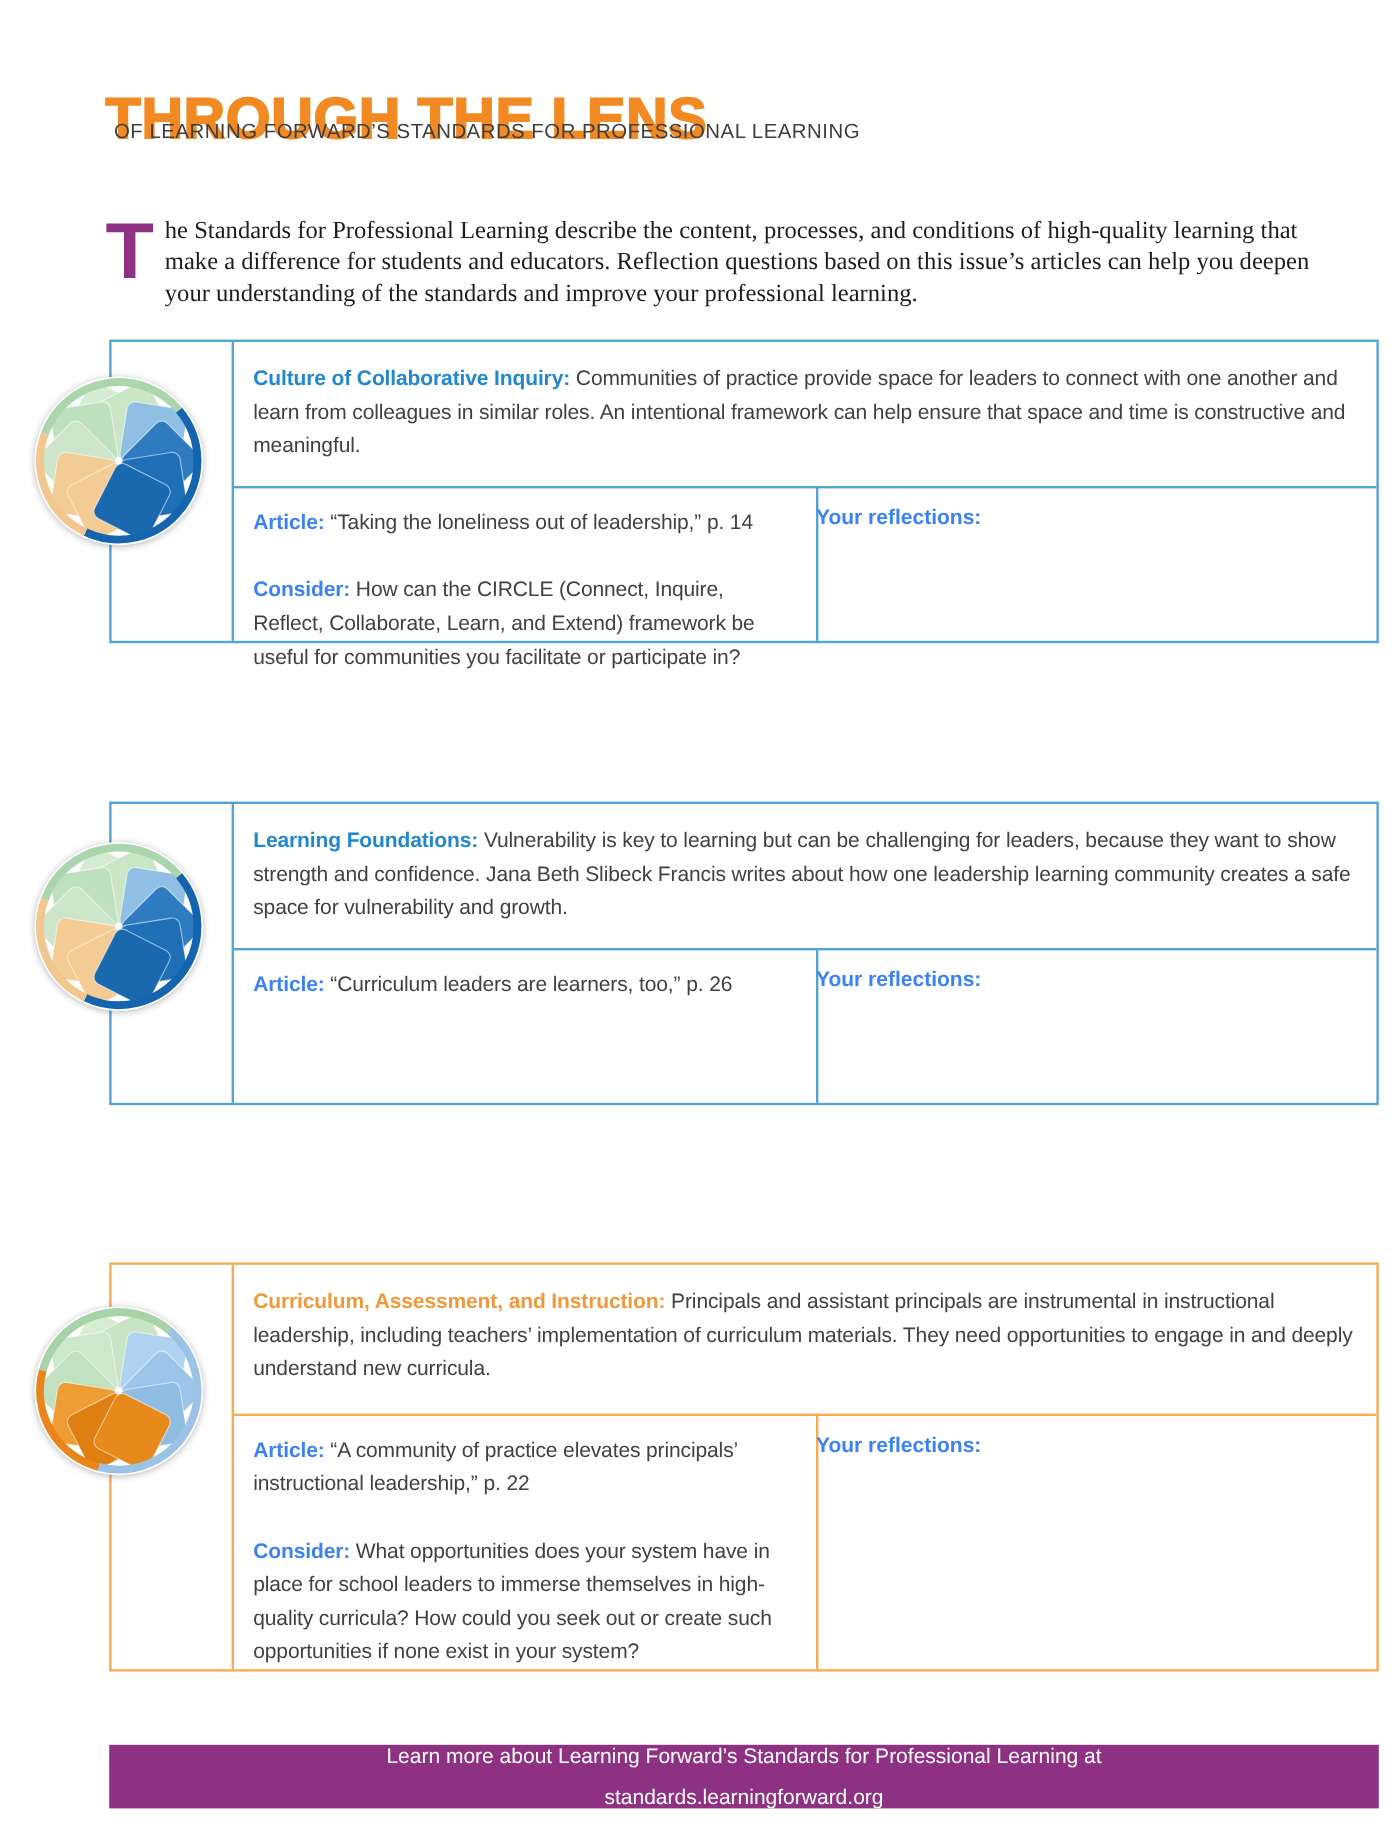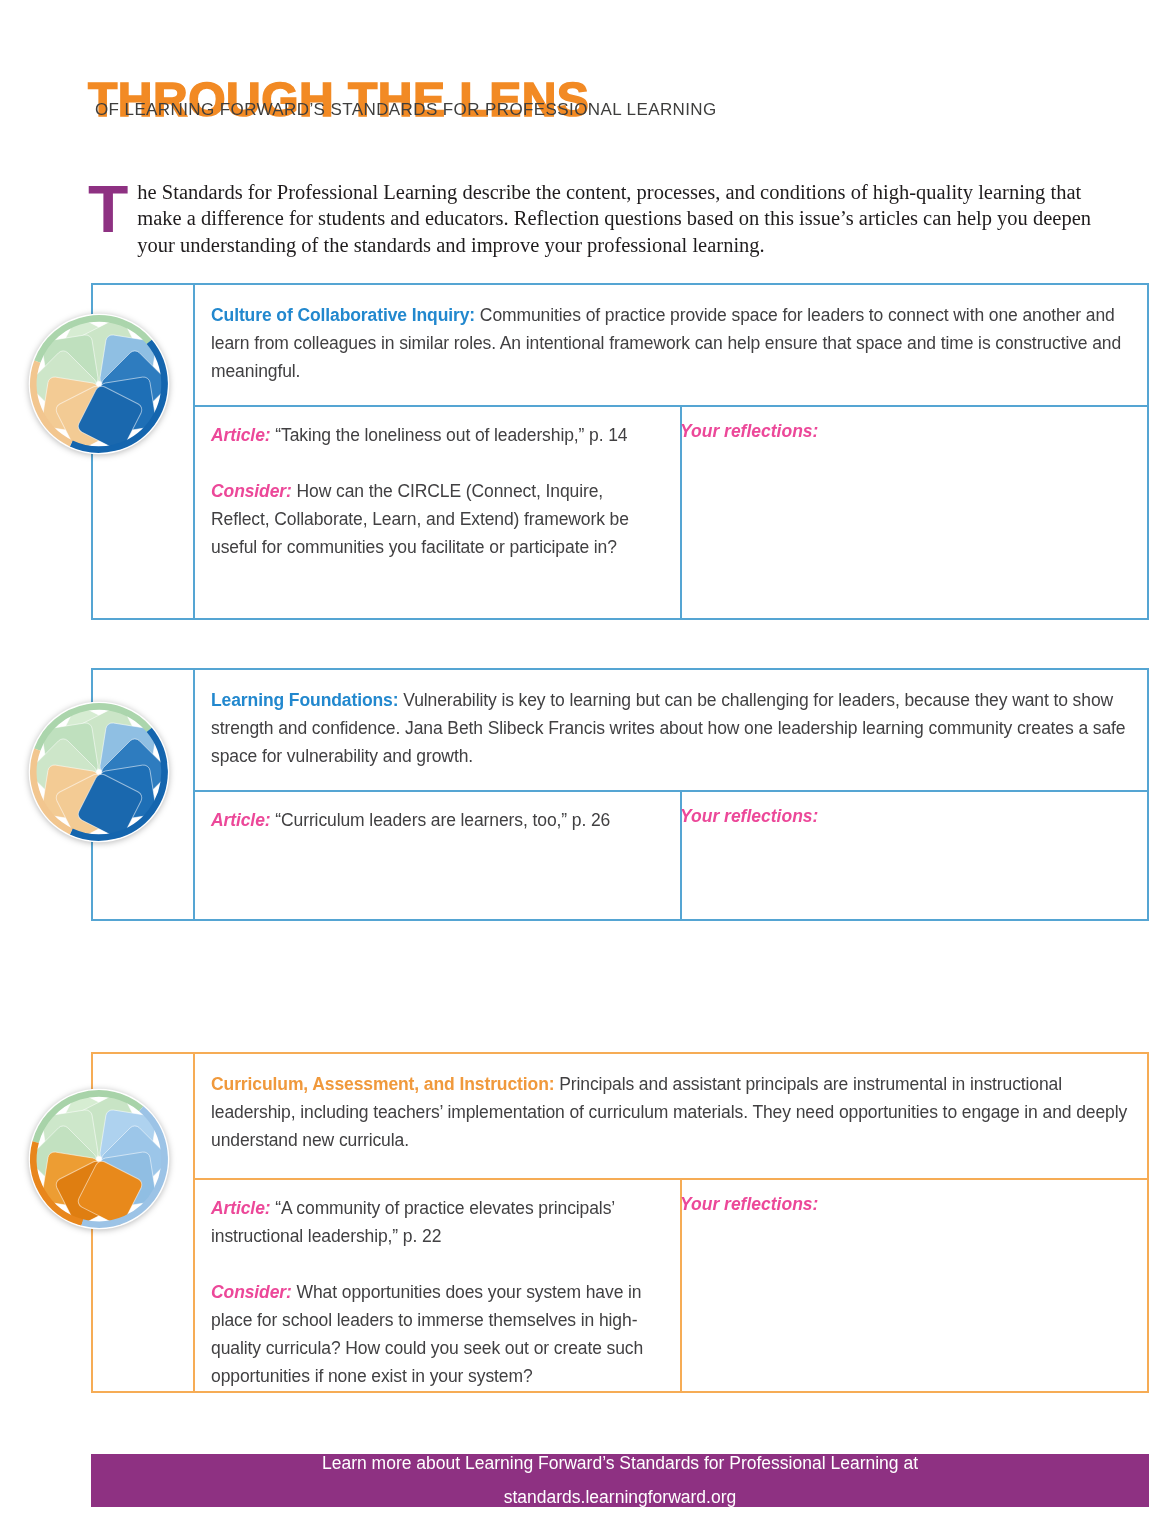--- a/index.html
+++ b/index.html
@@ -47,21 +47,21 @@
   .card-header{
     position:absolute;left:118px;top:16px;width:926px;
     font-size:17.5px;line-height:1.6;letter-spacing:-0.1px;color:#414042;
   }
   .card-title{color:var(--hc);font-weight:bold;}
   .article-cell{
     position:absolute;left:118px;width:452px;
     font-size:17.5px;line-height:1.6;letter-spacing:-0.1px;color:#414042;
   }
   .article-cell p{margin:0 0 28px 0;}
-  .article-cell strong, .reflect-label{color:#ec4899;font-weight:bold;font-style:italic;}
+  .article-cell strong, .reflect-label{color:#3b82f6;font-weight:bold;}
   .reflect-cell{position:absolute;left:587px;right:14px;font-size:17.5px;}
   
   .logo{
     position:absolute;left:-69px;width:150px;height:150px;
     filter:drop-shadow(0 1px 3px rgba(0,0,0,0.28));
   }
   .logo svg{display:block;width:150px;height:150px;}
   
   .footer{
     position:absolute;left:91px;top:1454px;width:1058px;height:53px;
@@ -75,21 +75,21 @@
 <body>
 
 <h1 class="page-title">THROUGH THE LENS</h1>
 <div class="page-subtitle">OF LEARNING FORWARD’S STANDARDS FOR PROFESSIONAL LEARNING</div>
 
 <p class="intro">
   <span class="dropcap">T</span>
   <span>he Standards for Professional Learning describe the content, processes, and conditions of high-quality learning that make a difference for students and educators. Reflection questions based on this issue’s articles can help you deepen your understanding of the standards and improve your professional learning.</span>
 </p>
 
-<section class="card" style="top:283px;height:337px;--cb:var(--card-blue);--hc:var(--heading-blue);">
+<section class="card" style="top:283px;height:253px;--cb:var(--card-blue);--hc:var(--heading-blue);">
   <div class="vline1"></div>
   <div class="hline" style="top:120px;"></div>
   <div class="vline2" style="top:120px;"></div>
   <div class="card-header">
     <strong class="card-title">Culture of Collaborative Inquiry:</strong>
     <span>Communities of practice provide space for leaders to connect with one another and learn from colleagues in similar roles. An intentional framework can help ensure that space and time is constructive and meaningful.</span>
   </div>
   <div class="article-cell" style="top:136px;">
     <p>
       <strong>Article:</strong>

